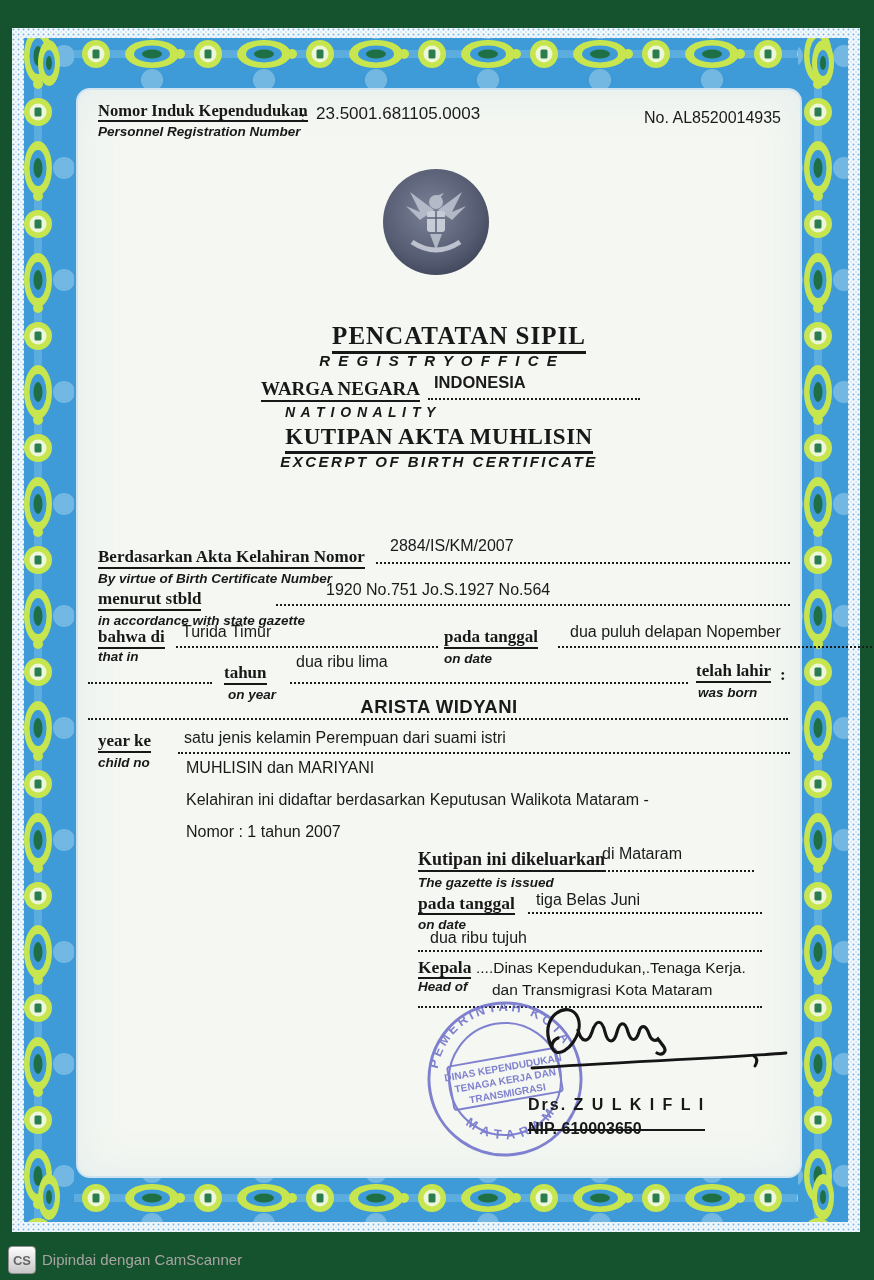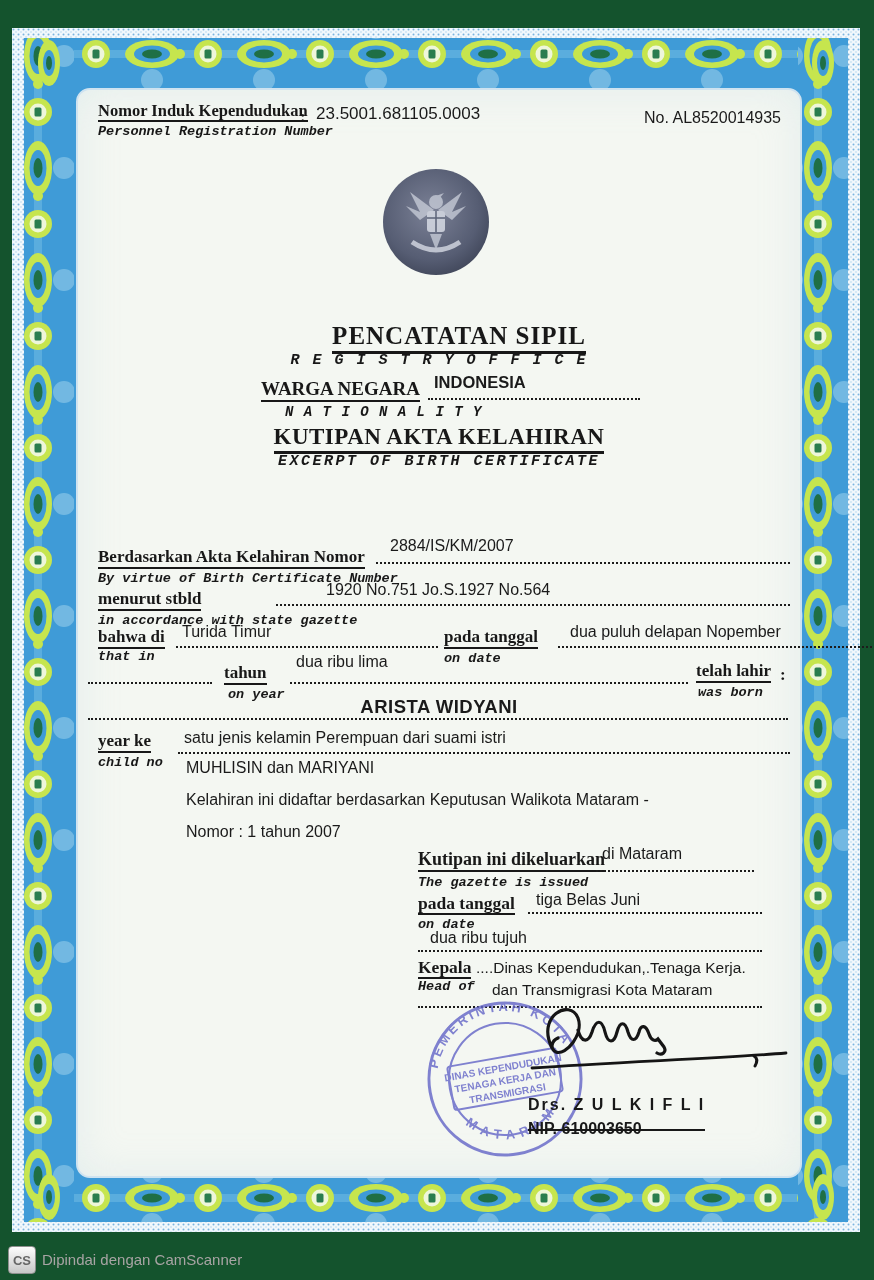--- a/index.html
+++ b/index.html
@@ -16,21 +16,21 @@
   .scan{position:relative;width:874px;height:1280px;background:#14532d;overflow:hidden;
         font-family:"Liberation Serif",serif;color:var(--ink);}
   .certificate{position:absolute;left:12px;top:28px;width:848px;height:1204px;}
   .border-svg{position:absolute;left:0;top:0;}
   .paper{position:absolute;left:64px;top:60px;width:722px;height:1086px;background:var(--paper);
          border-radius:14px;border:2px solid #cfe3f0;box-shadow:inset 0 0 40px rgba(180,210,225,.25);}
   .abs{position:absolute;white-space:nowrap;}
   .lbl{font-family:"Liberation Serif",serif;font-weight:bold;font-size:17px;line-height:1.05;}
   .u{display:inline-block;border-bottom:2px solid var(--ink);padding-bottom:1px;}
   .u3{display:inline-block;border-bottom:3px solid var(--ink);padding-bottom:1px;}
-  .en{font-family:Liberation Mono, monospace;font-style:italic;font-weight:bold;font-size:13.5px;line-height:1;}
+  .en{font-family:Liberation Sans, sans-serif;font-style:italic;font-weight:bold;font-size:13.5px;line-height:1;}
   .val{font-family:"Liberation Sans",sans-serif;font-size:16px;color:#1a1a1a;line-height:1;}
   .dots{position:absolute;height:0;border-bottom:2.5px dotted #1c1c1c;}
   .ctr{left:0;width:100%;text-align:center;}
   .title-big{font-size:25px;letter-spacing:1px;font-weight:bold;margin-left:40px;}
   .title-doc{font-size:23px;letter-spacing:.5px;font-weight:bold;}
   .sig-name{font-family:"Liberation Sans",sans-serif;font-weight:bold;font-size:16px;letter-spacing:2px;
             border-bottom:2px solid var(--ink);display:inline-block;padding-bottom:15px;}
   .nip{font-family:"Liberation Sans",sans-serif;font-weight:bold;font-size:16px;}
   .wm-badge{position:absolute;left:8px;top:1246px;width:26px;height:26px;border-radius:4px;
             background:linear-gradient(#fdfdfd,#c7c7c7);border:1.5px solid #8f8f8f;
@@ -145,21 +145,21 @@
       </div>
 
       <div class="abs ctr" style="top:232px"><span class="u3 title-big">PENCATATAN SIPIL</span></div>
       <div class="abs ctr en" style="top:263px;font-size:15px;letter-spacing:2px">R E G I S T R Y   O F F I C E</div>
 
       <div class="abs lbl" style="left:183px;top:289px;font-size:19px"><span class="u">WARGA NEGARA</span></div>
       <span class="dots" style="left:350px;top:308px;width:212px"></span>
       <div class="abs val" style="left:356px;top:284px;font-weight:bold;font-size:16.5px">INDONESIA</div>
       <div class="abs en" style="left:207px;top:315px;font-size:14px;letter-spacing:1px">N A T I O N A L I T Y</div>
 
-      <div class="abs ctr" style="top:334px"><span class="u3 title-doc">KUTIPAN AKTA KELAHIRAN</span></div>
+      <div class="abs ctr" style="top:334px"><span class="u3 title-doc">KUTIPAN AKTA MUHLISIN</span></div>
       <div class="abs ctr en" style="top:364px;font-size:15px;letter-spacing:2.5px">EXCERPT OF BIRTH CERTIFICATE</div>
 
       <div class="abs lbl" style="left:20px;top:458px"><span class="u">Berdasarkan Akta Kelahiran Nomor</span></div>
       <div class="abs val" style="left:312px;top:448px">2884/IS/KM/2007</div>
       <span class="dots" style="left:298px;top:472px;width:414px"></span>
       <div class="abs en" style="left:20px;top:482px">By virtue of Birth Certificate Number</div>
 
       <div class="abs lbl" style="left:20px;top:500px"><span class="u">menurut stbld</span></div>
       <div class="abs val" style="left:248px;top:492px">1920 No.751  Jo.S.1927 No.564</div>
       <span class="dots" style="left:198px;top:514px;width:514px"></span>

